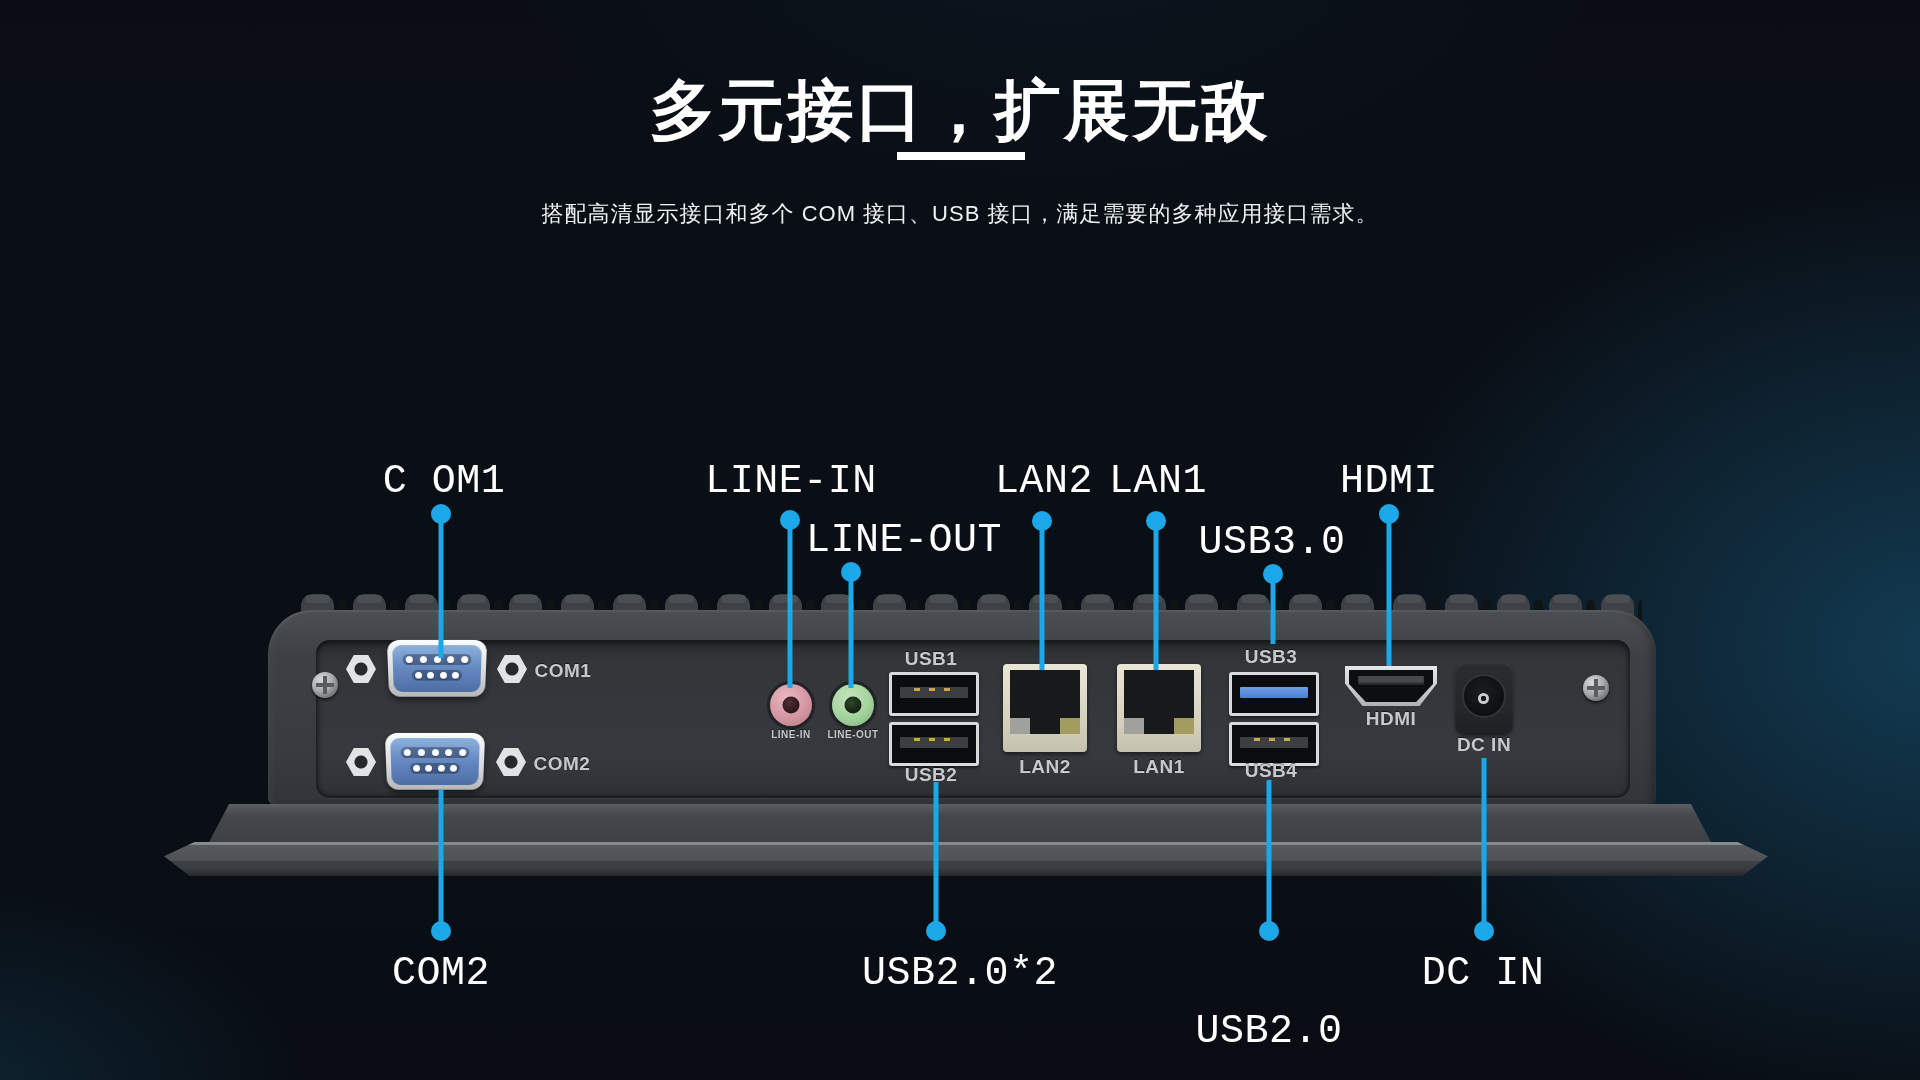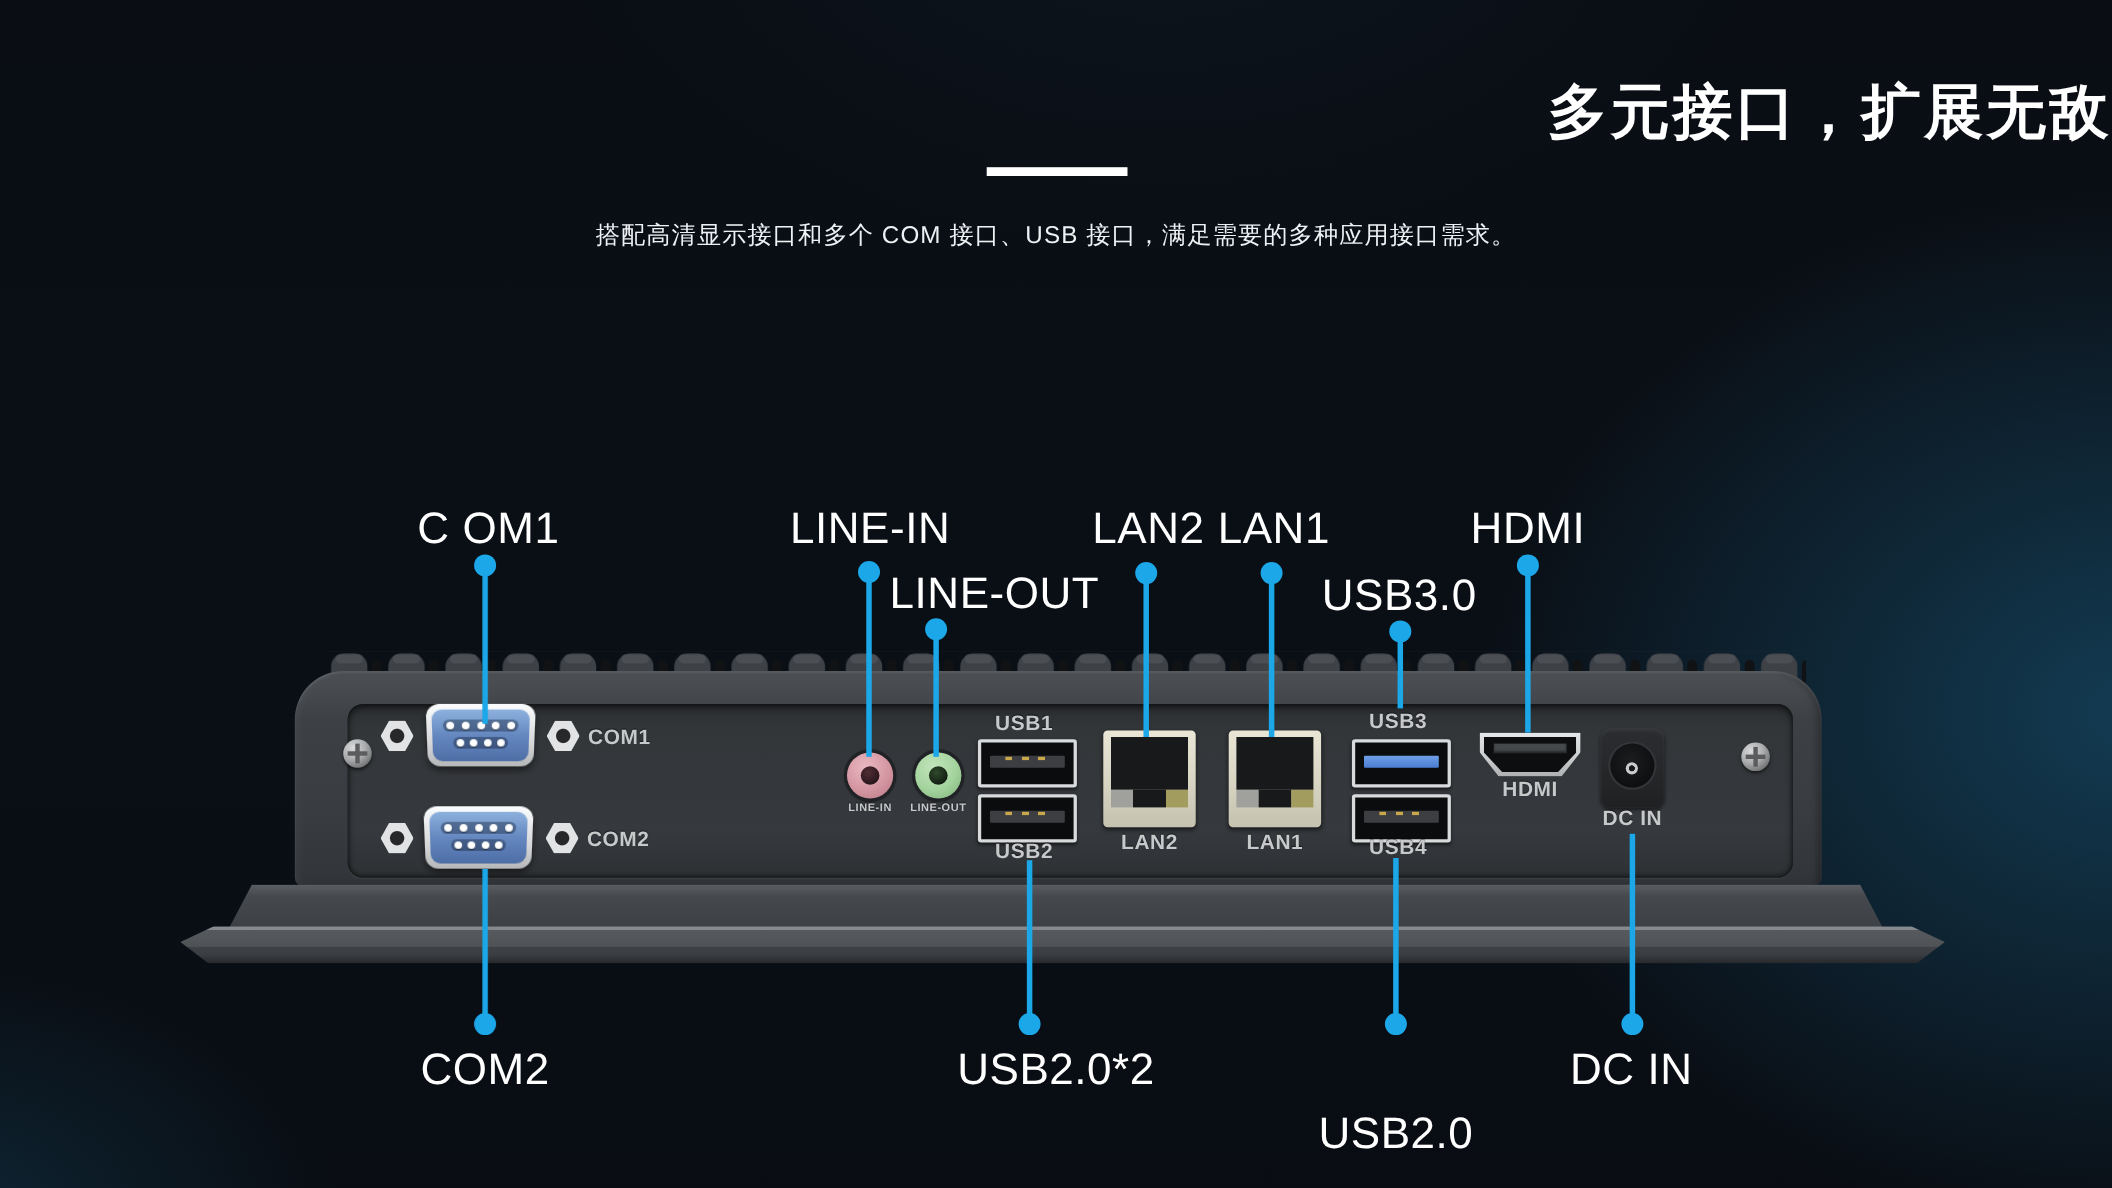--- a/index.html
+++ b/index.html
@@ -5,21 +5,21 @@
   html,body{margin:0;padding:0;background:#06090d;}
   .canvas{position:relative;width:1920px;height:1080px;overflow:hidden;
     font-family:"Liberation Sans","DejaVu Sans",sans-serif;
     background:
       radial-gradient(900px 720px at 101% 60%, rgba(27,100,138,.52), transparent 66%),
       radial-gradient(520px 320px at -3% 102%, rgba(24,88,120,.32), transparent 70%),
       radial-gradient(800px 500px at 55% -12%, rgba(18,38,58,.30), transparent 72%),
       linear-gradient(180deg,#0a0e14 0%,#0a0f16 60%,#090d13 100%);}
   .abs{position:absolute;}
   
-  .title{left:0;top:66px;width:1920px;text-align:right;color:#fff;font-size:54px;font-weight:700;letter-spacing:3px;}
+  .title{left:0;top:66px;width:1920px;text-align:center;color:#fff;font-size:66px;font-weight:700;letter-spacing:3px;}
   .t-underline{left:897px;top:152px;width:128px;height:8px;background:#fff;}
   .sub{left:0;width:1920px;text-align:center;color:#eef1f4;font-size:22px;font-weight:400;letter-spacing:1px;}
   .sub1{top:199px;} .sub2{top:251px;}
   
   .body{left:268px;top:610px;width:1388px;height:196px;border-radius:44px 44px 8px 8px;
     background:linear-gradient(180deg,#4d5054 0%,#3d4044 22%,#383b3f 70%,#313438 100%);
     box-shadow:inset 0 2px 2px rgba(255,255,255,.10), inset 4px 0 6px rgba(255,255,255,.04), inset -4px 0 6px rgba(0,0,0,.25);}
   .panel{left:316px;top:640px;width:1314px;height:158px;border-radius:14px;
     background:linear-gradient(180deg,#2b2e31 0%,#333639 14%,#36393d 72%,#2e3134 100%);
     box-shadow:inset 0 3px 7px rgba(0,0,0,.65), inset 0 -2px 4px rgba(0,0,0,.45), 0 1px 1px rgba(255,255,255,.05);}
@@ -83,21 +83,21 @@
   .dccirc{position:absolute;left:50%;top:34px;width:40px;height:40px;border-radius:50%;transform:translate(-50%,-50%);
     background:radial-gradient(circle at 45% 40%,#1c1d1f,#0e0f10 70%);box-shadow:0 0 0 2px #333538;}
   .dcpin{position:absolute;left:14px;top:17px;width:11px;height:11px;border-radius:50%;
     background:radial-gradient(circle,#17181a 0 2.5px,#c9cbcd 3px);}
   
   .eng{color:#c6c8ca;font-size:19px;font-weight:700;letter-spacing:.5px;text-align:center;transform:translateX(-50%);text-shadow:0 -1px 1px rgba(0,0,0,.6);white-space:nowrap;}
   .eng.tiny{font-size:10px;font-weight:700;}
   
   .pline{width:5px;background:#1ba7e8;transform:translateX(-50%);}
   .pdot{width:20px;height:20px;border-radius:50%;background:#1ba7e8;transform:translate(-50%,-50%);}
-  .plabel{color:#fff;font-size:40px;font-weight:400;letter-spacing:.5px;transform:translate(-50%,-50%);white-space:nowrap;}
+  .plabel{color:#fff;font-size:40px;font-weight:400;letter-spacing:.5px;transform:translate(-50%,-50%);white-space:nowrap;font-family:Liberation Mono, monospace;}
 </style>
 </head>
 <body>
 
 <div class="canvas">
 
   <div class="abs title">多元接口，扩展无敌</div>
   <div class="abs t-underline"></div>
   <div class="abs sub sub1">搭配高清显示接口和多个 COM 接口、USB 接口，满足需要的多种应用接口需求。</div>
 

